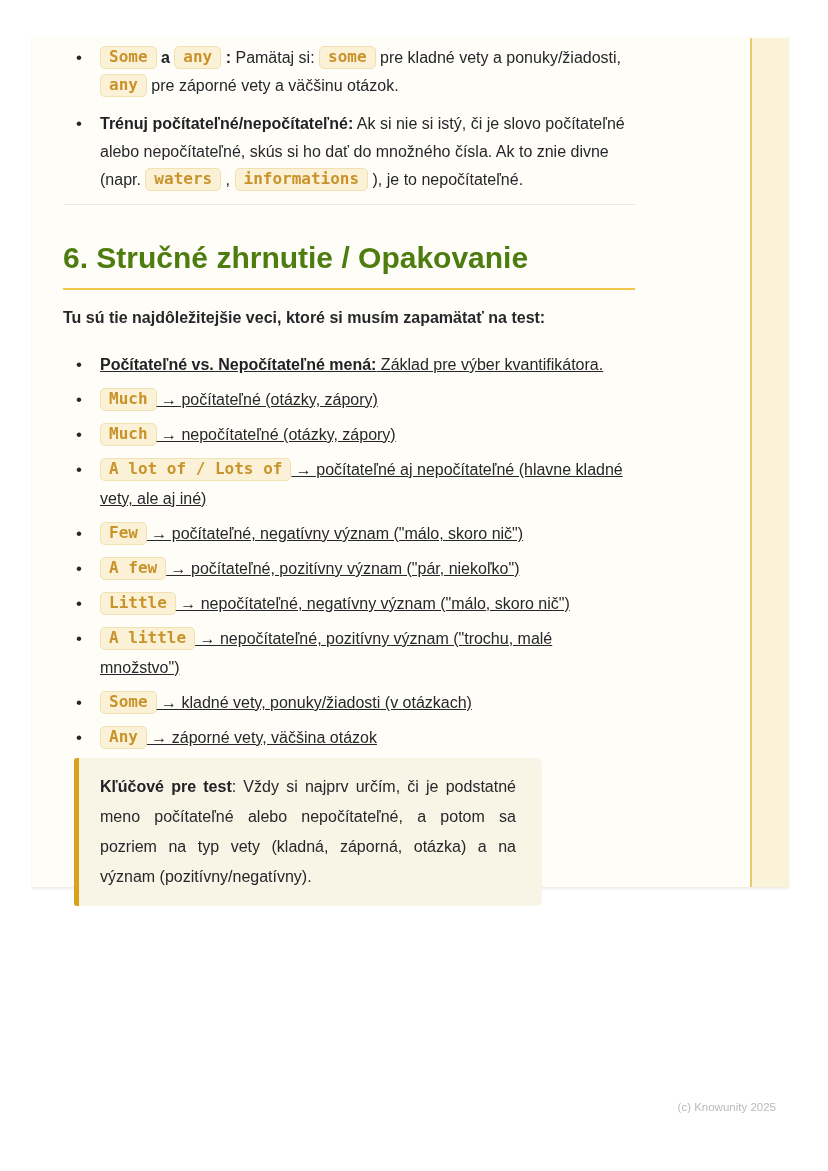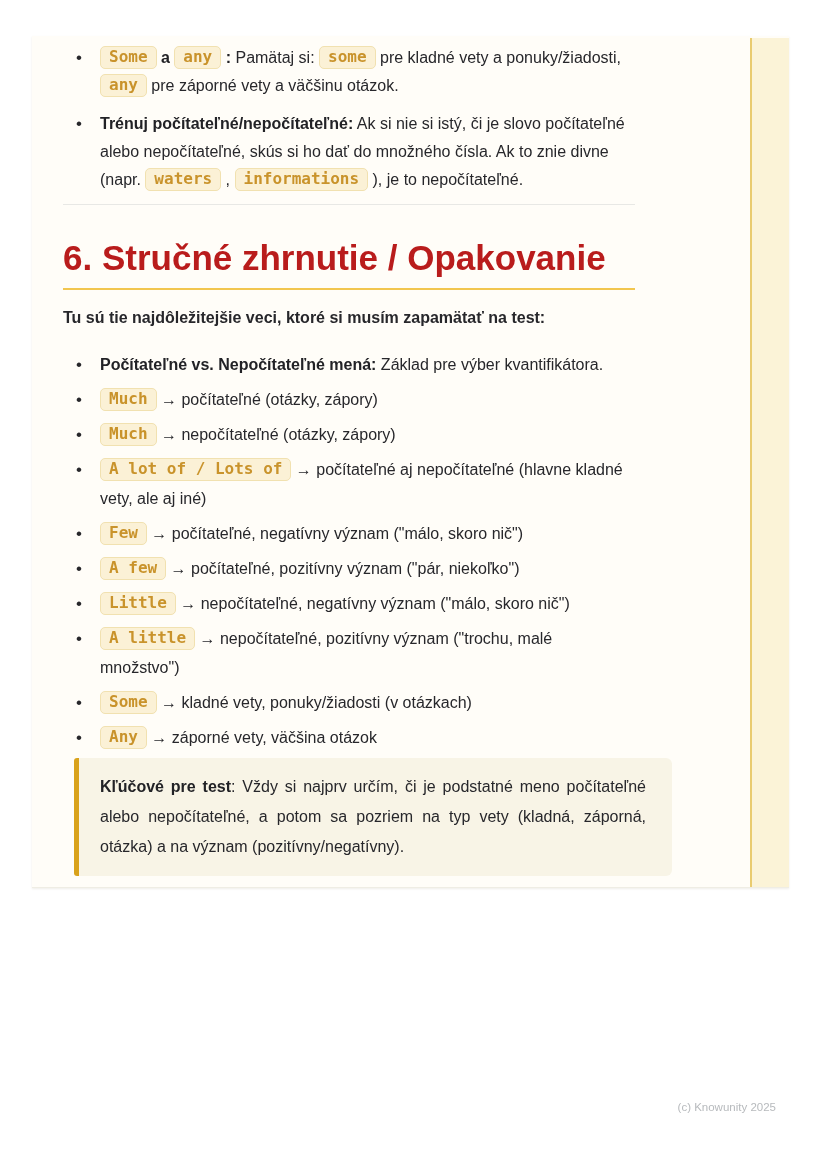--- a/index.html
+++ b/index.html
@@ -40,21 +40,21 @@
     font-size: 16px;
     margin-bottom: 10px;
   }
   ul.rich-list > li::before {
     content: "\2022";
     position: absolute;
     left: 13px; top: 0;
     font-size: 17px;
     color: #27272b;
   }
-  ul.summary { margin-top: 20px; }
+  ul.summary { margin-top: 20px; text-decoration: underline; }
   ul.summary > li { line-height: 29px; margin-bottom: 6px; }
   .bold { font-weight: 700; color: #222226; }
   .badge {
     display: inline-block;
     font-family: "DejaVu Sans Mono", monospace;
     font-size: 16px;
     font-weight: 700;
     color: #c9932b;
     background: #fbf1d6;
     border: 1px solid #f1e1b0;
@@ -64,36 +64,36 @@
     white-space: nowrap;
     vertical-align: 1px;
   }
   hr.divider {
     border: none;
     border-top: 1px solid #e8e8e5;
     margin: 8px 0 0 0;
   }
   h2.section-heading {
     margin-top: 36px;
-    font-size: 35px;
+    font-size: 30px;
     line-height: 33px;
     font-weight: 700;
-    color: #b91c1c;
+    color: #4d7c0f;
     padding-bottom: 14px;
     border-bottom: 2px solid #f2c64f;
   }
   p.section-intro {
     margin-top: 16px;
     font-size: 16px;
     line-height: 24px;
     font-weight: bold;
   }
   .callout {
     margin-left: 11px;
-    width: 598px;
+    width: 468px;
     background: #f8f4e6;
     border-left: 5px solid #d9a21b;
     border-radius: 3px 6px 6px 3px;
     padding: 14px 26px 14px 21px;
   }
   .callout-text {
     font-size: 16px;
     line-height: 30px;
     text-align: justify;
   }

